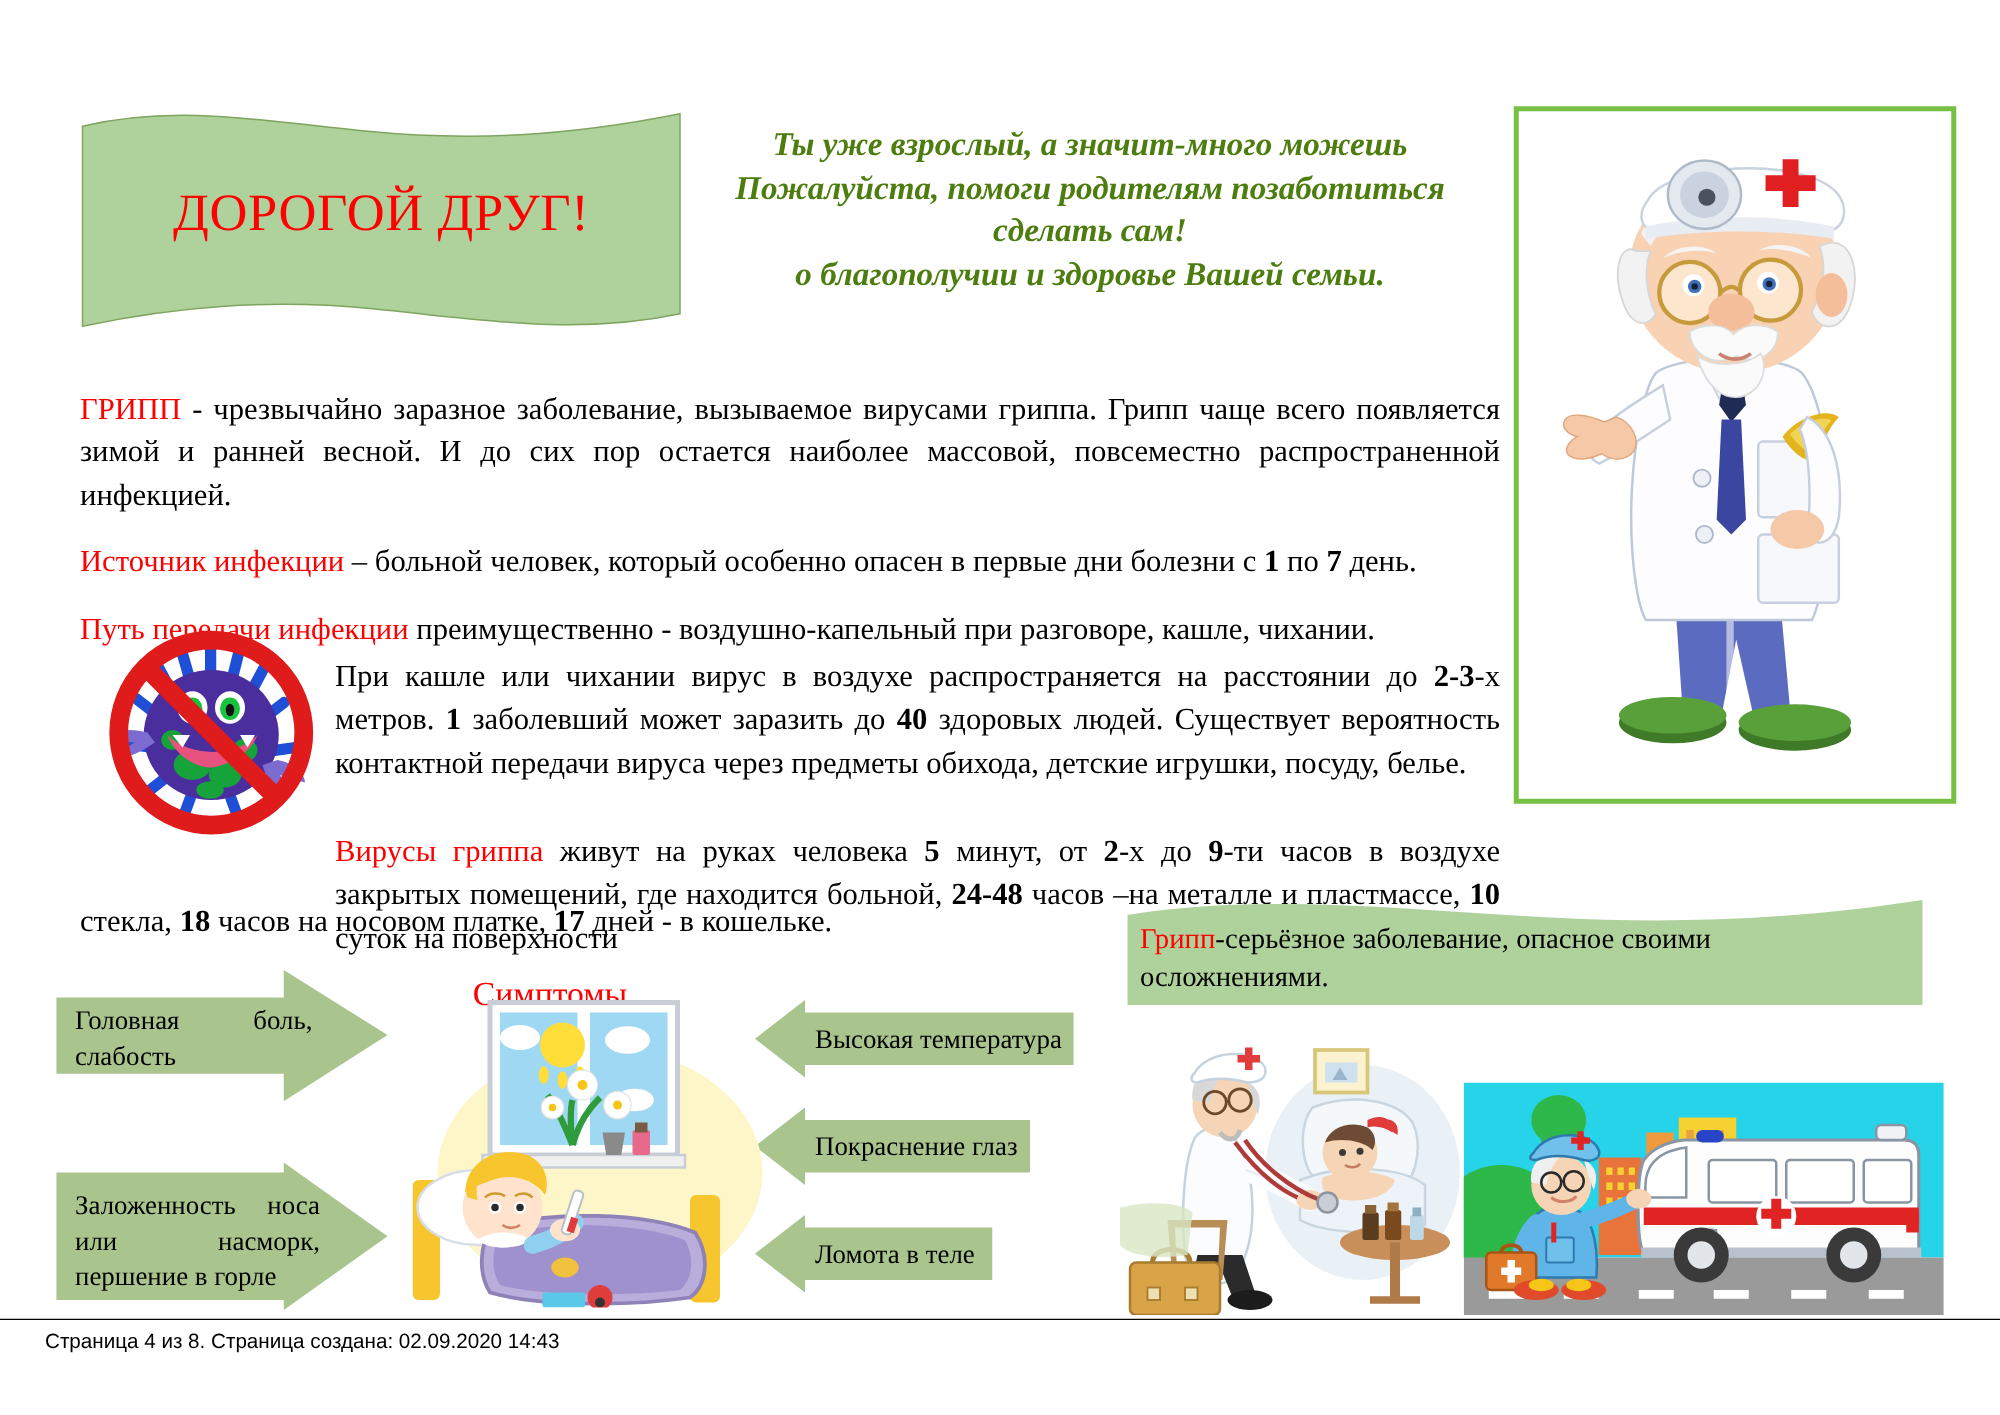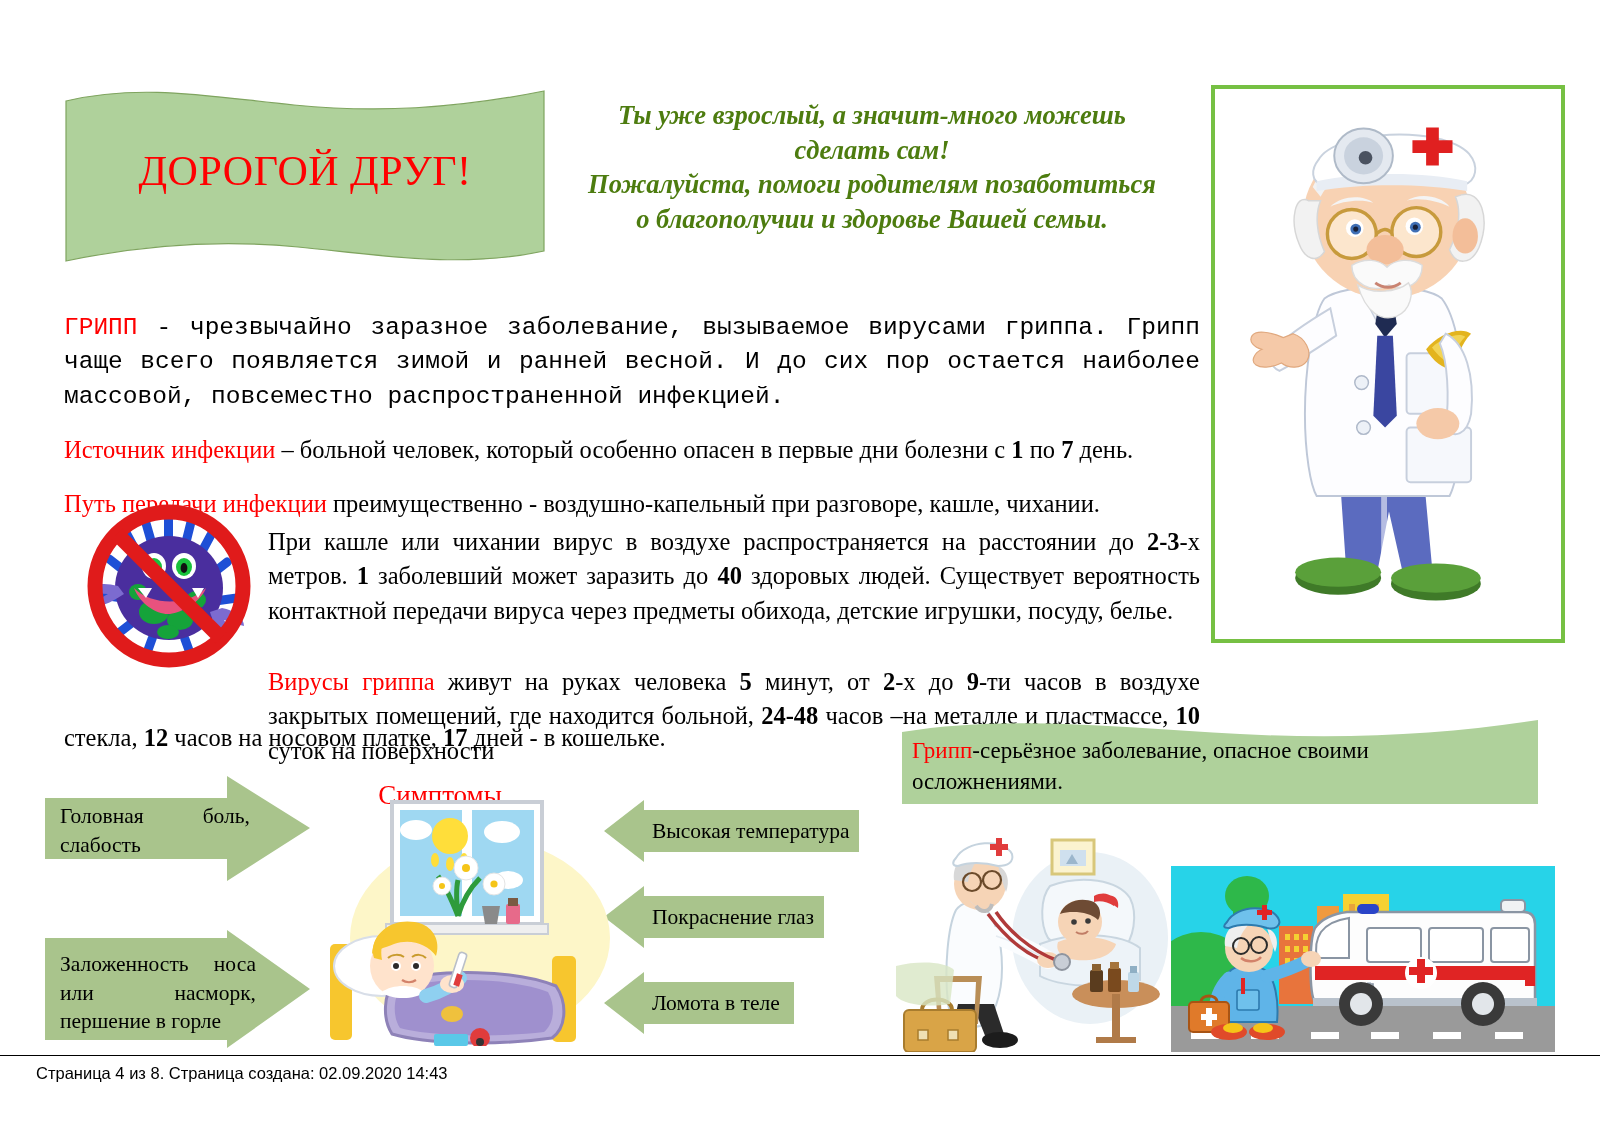--- a/index.html
+++ b/index.html
@@ -62,21 +62,21 @@
     font-size: 24.5px;
     line-height: 1.42;
     color: #000000;
     text-align: justify;
     text-justify: inter-word;
     font-family: "Liberation Serif", "DejaVu Serif", serif;
   }
   .kw { color: #FF0000; }
   .num { font-weight: bold; }
 
-  #para-grip   { left: 64px; top: 286px; width: 1136px; font-family: Liberation Mono, monospace; }
+  #para-grip   { left: 64px; top: 286px; width: 1136px; }
   #para-source { left: 64px; top: 408px; width: 1136px; }
   #para-route-lead { left: 64px; top: 462px; width: 1136px; }
   #para-route-body { left: 268px; top: 500px; width: 932px; }
   #para-life-a { left: 268px; top: 640px; width: 932px; }
   #para-life-b { left: 64px; top: 696px; width: 1236px; }
 
   
   #virus-icon {
     position: absolute;
     left: 76px; top: 500px;
@@ -164,22 +164,22 @@
 
 <div id="title-banner">
   <svg viewBox="0 0 486 184" preserveAspectRatio="none">
     <path d="M4,16 C80,-2 150,12 232,20 C314,28 392,24 482,6 L482,166 C398,184 318,170 236,162 C154,154 80,160 4,176 Z" fill="#AFD19B" stroke="#7FA45F" stroke-width="1.2"></path>
   </svg>
   <div class="banner-text">ДОРОГОЙ ДРУГ!</div>
 </div>
 
 <div id="header-message">
   <div>Ты уже взрослый, а значит-много можешь</div>
+  <div>Пожалуйста, помоги родителям позаботиться</div>
   <div>сделать сам!</div>
-  <div>Пожалуйста, помоги родителям позаботиться</div>
   <div>о благополучии и здоровье Вашей семьи.</div>
 </div>
 
 <div id="doctor-frame">
   <svg viewBox="0 0 354 558">
 
     <path d="M128,398 L214,398 L222,486 L192,492 L178,430 L166,492 L134,486 Z" fill="#5B6BBF"></path>
     <path d="M170,400 L176,400 L176,486 L170,486 Z" fill="#ffffff" opacity="0.55"></path>
 
     <ellipse cx="126" cy="498" rx="44" ry="17" fill="#3F7A28"></ellipse>
@@ -301,21 +301,21 @@
     <path d="M116,88 L122,98 L128,88 Z" fill="#ffffff"></path>
 
     <path d="M42,86 C28,82 16,84 12,90 C18,92 26,94 32,94 C24,98 20,102 24,106 C32,104 42,98 48,94 Z" fill="#7C6BD0"></path>
     <path d="M146,108 C158,110 168,118 168,126 C160,124 154,122 148,120 C154,128 154,134 148,136 C142,130 136,120 134,112 Z" fill="#7C6BD0"></path>
 
     <circle cx="93" cy="86" r="74" fill="none" stroke="#E01B1B" stroke-width="15"></circle>
     <line x1="41" y1="34" x2="145" y2="138" stroke="#E01B1B" stroke-width="15" stroke-linecap="butt"></line>
   </svg>
 </div>
 
-<p class="para" id="para-life-b"><span>стекла, </span><span class="num">12</span><span> часов на носовом платке, </span><span class="num">17</span><span> дней - в кошельке.</span></p>
+<p class="para" id="para-life-b"><span>стекла, </span><span class="num">18</span><span> часов на носовом платке, </span><span class="num">17</span><span> дней - в кошельке.</span></p>
 
 <div id="complication-banner">
   <svg viewBox="0 0 640 86" preserveAspectRatio="none">
     <path d="M2,14 C110,-4 226,10 340,16 C450,22 548,16 638,2 L638,86 L2,86 Z" fill="#AFD19B"></path>
   </svg>
   <div class="cb-text"><span class="kw">Грипп</span><span>-серьёзное заболевание, опасное своими осложнениями.</span></div>
 </div>
 
 <div id="symptoms-title">Симптомы</div>
 

